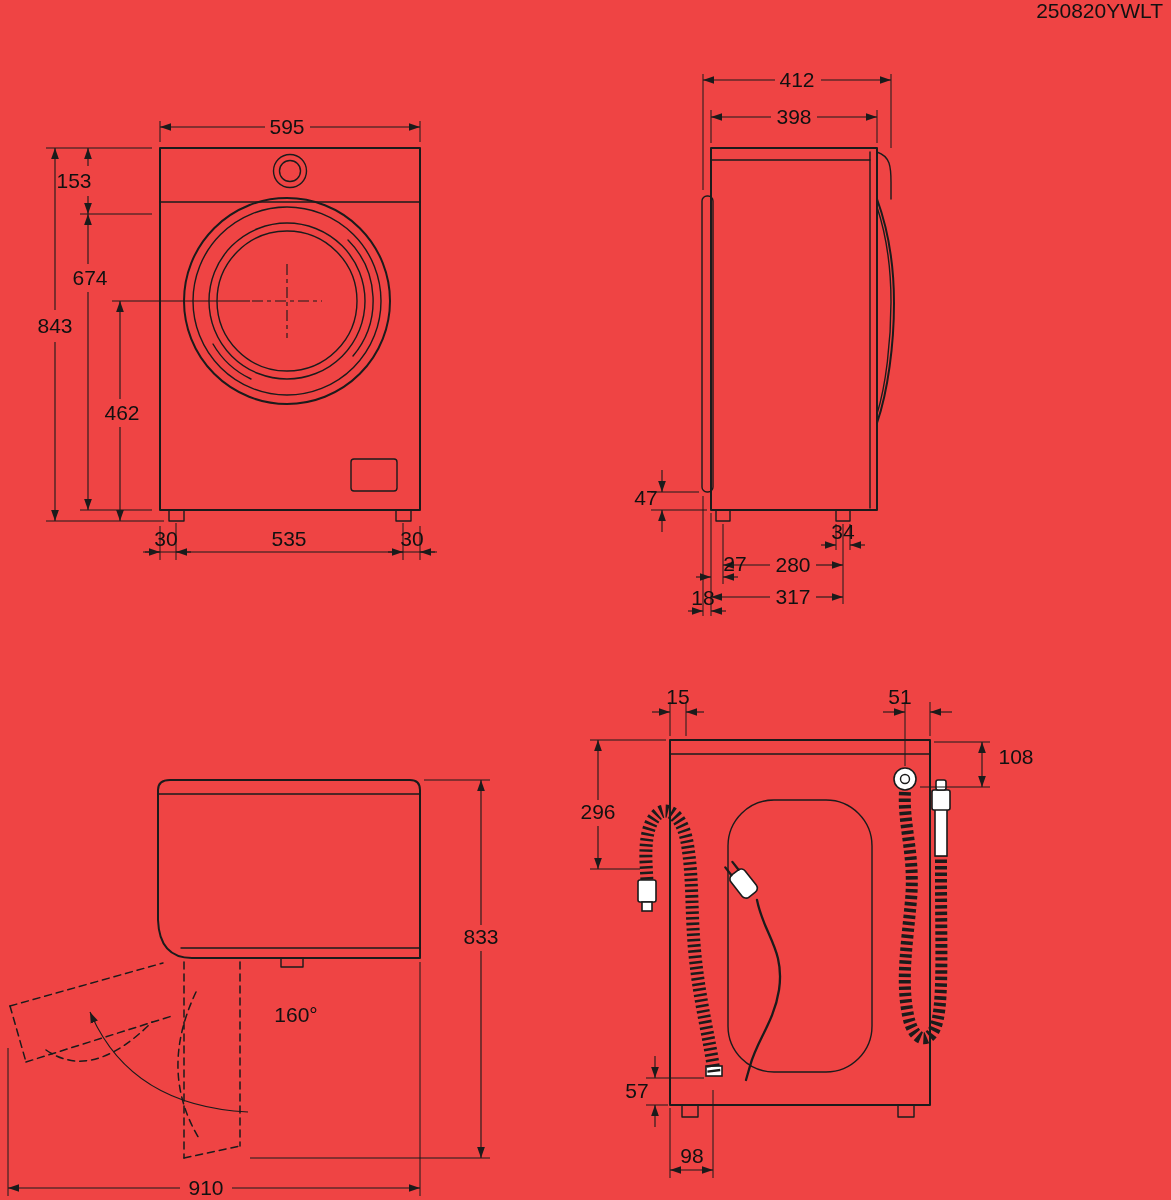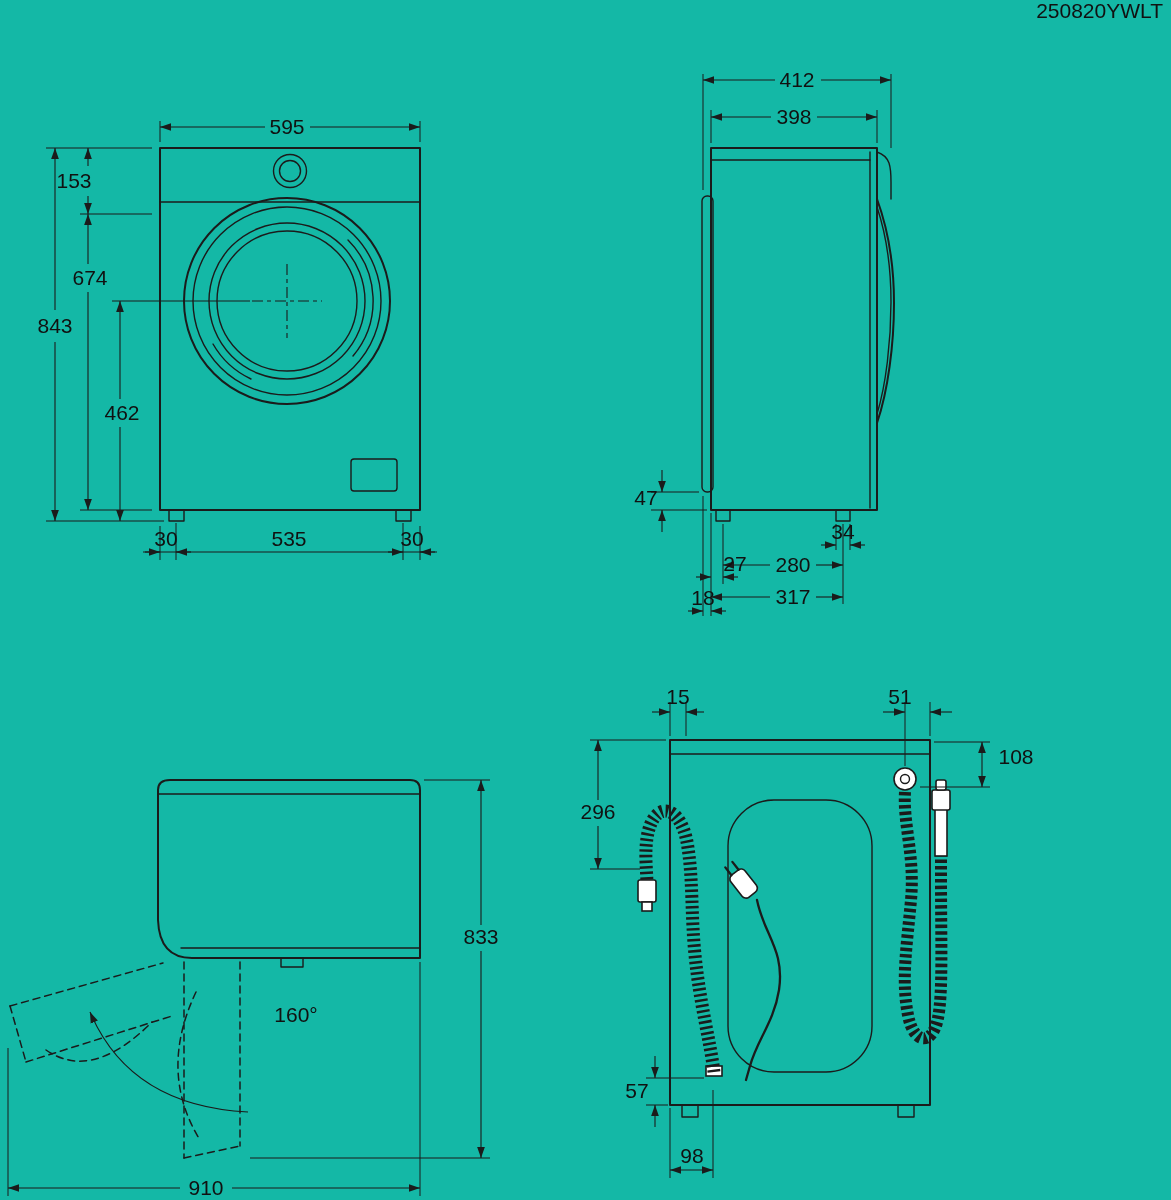--- a/index.html
+++ b/index.html
@@ -1,16 +1,16 @@
 <!DOCTYPE html>
 <html><head>
 <meta charset="utf-8">
 <style>
   html,body{margin:0;padding:0;background:#fff;}
-  .page{width:1171px;height:1200px;background:#14b8a6;position:relative;font-family:"Liberation Sans",sans-serif;}
+  .page{width:1171px;height:1200px;background:#ef4444;position:relative;font-family:"Liberation Sans",sans-serif;}
   svg{display:block;}
   .outline{fill:none;stroke:#1b1b1b;stroke-width:2;stroke-linejoin:round;stroke-linecap:round;}
   .detail{fill:none;stroke:#1b1b1b;stroke-width:1.4;stroke-linejoin:round;stroke-linecap:round;}
   .dimline{fill:none;stroke:#1b1b1b;stroke-width:1.1;}
   .ext{fill:none;stroke:#1b1b1b;stroke-width:1;}
   .dash{fill:none;stroke:#1b1b1b;stroke-width:1.5;stroke-dasharray:7 5;stroke-linecap:round;}
   .cline{fill:none;stroke:#1b1b1b;stroke-width:1.1;stroke-dasharray:11 4 4 4;}
   .hoseA{fill:none;stroke:#1b1b1b;stroke-width:13;stroke-dasharray:2.5 3;}
   .hoseB{fill:none;stroke:#1b1b1b;stroke-width:12;stroke-dasharray:3.5 3;}
   .cord{fill:none;stroke:#1b1b1b;stroke-width:2.3;stroke-linecap:round;}

